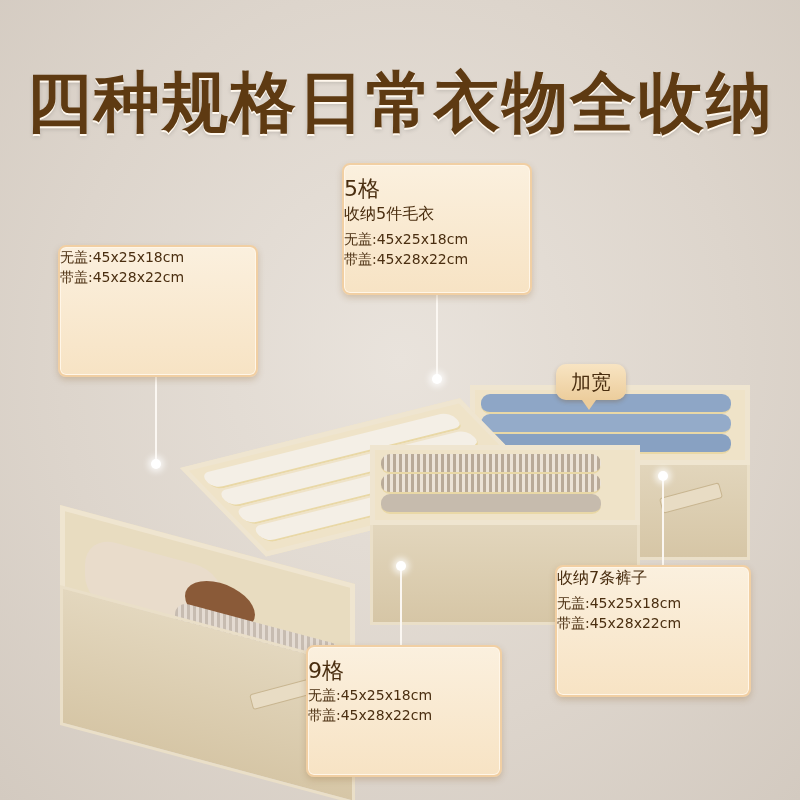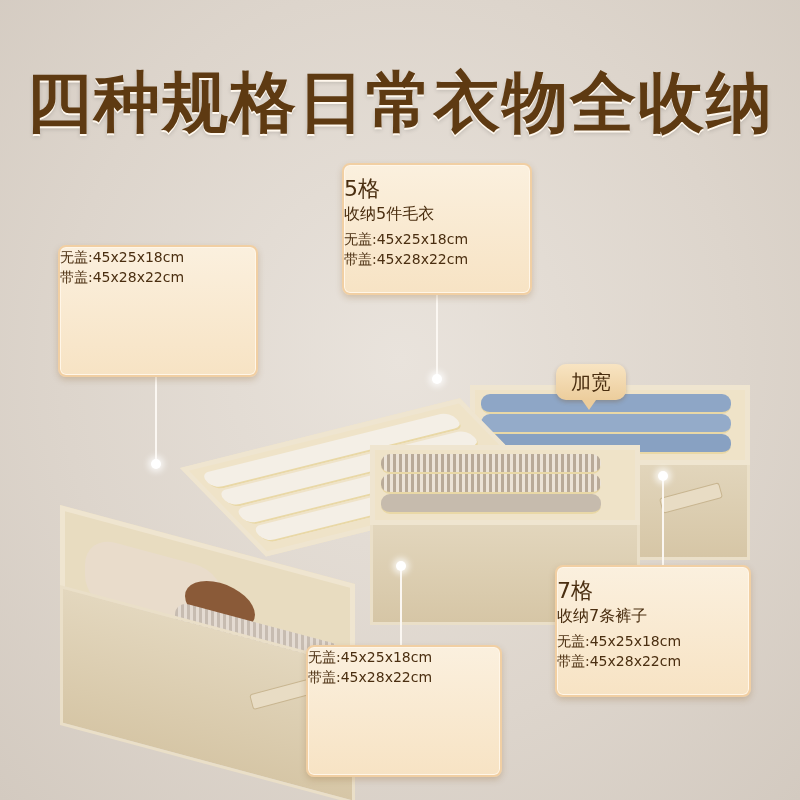--- a/index.html
+++ b/index.html
@@ -118,22 +118,22 @@
 </div>
 
 <div class="card" style="left:342px;top:163px;width:186px;height:128px;">
   <div class="h">5格</div>
   <div class="s">收纳5件毛衣</div>
   <div class="d">无盖:45x25x18cm</div>
   <div class="d">带盖:45x28x22cm</div>
 </div>
 
 <div class="card" style="left:555px;top:565px;width:192px;height:128px;">
-  <div class="h">7格</div>
   <div class="s">收纳7条裤子</div>
   <div class="d">无盖:45x25x18cm</div>
   <div class="d">带盖:45x28x22cm</div>
 </div>
 
 <div class="card" style="left:306px;top:645px;width:192px;height:128px;">
+  <div class="h">9格</div>
   <div class="d">无盖:45x25x18cm</div>
   <div class="d">带盖:45x28x22cm</div>
 </div>
 
 </body></html>

